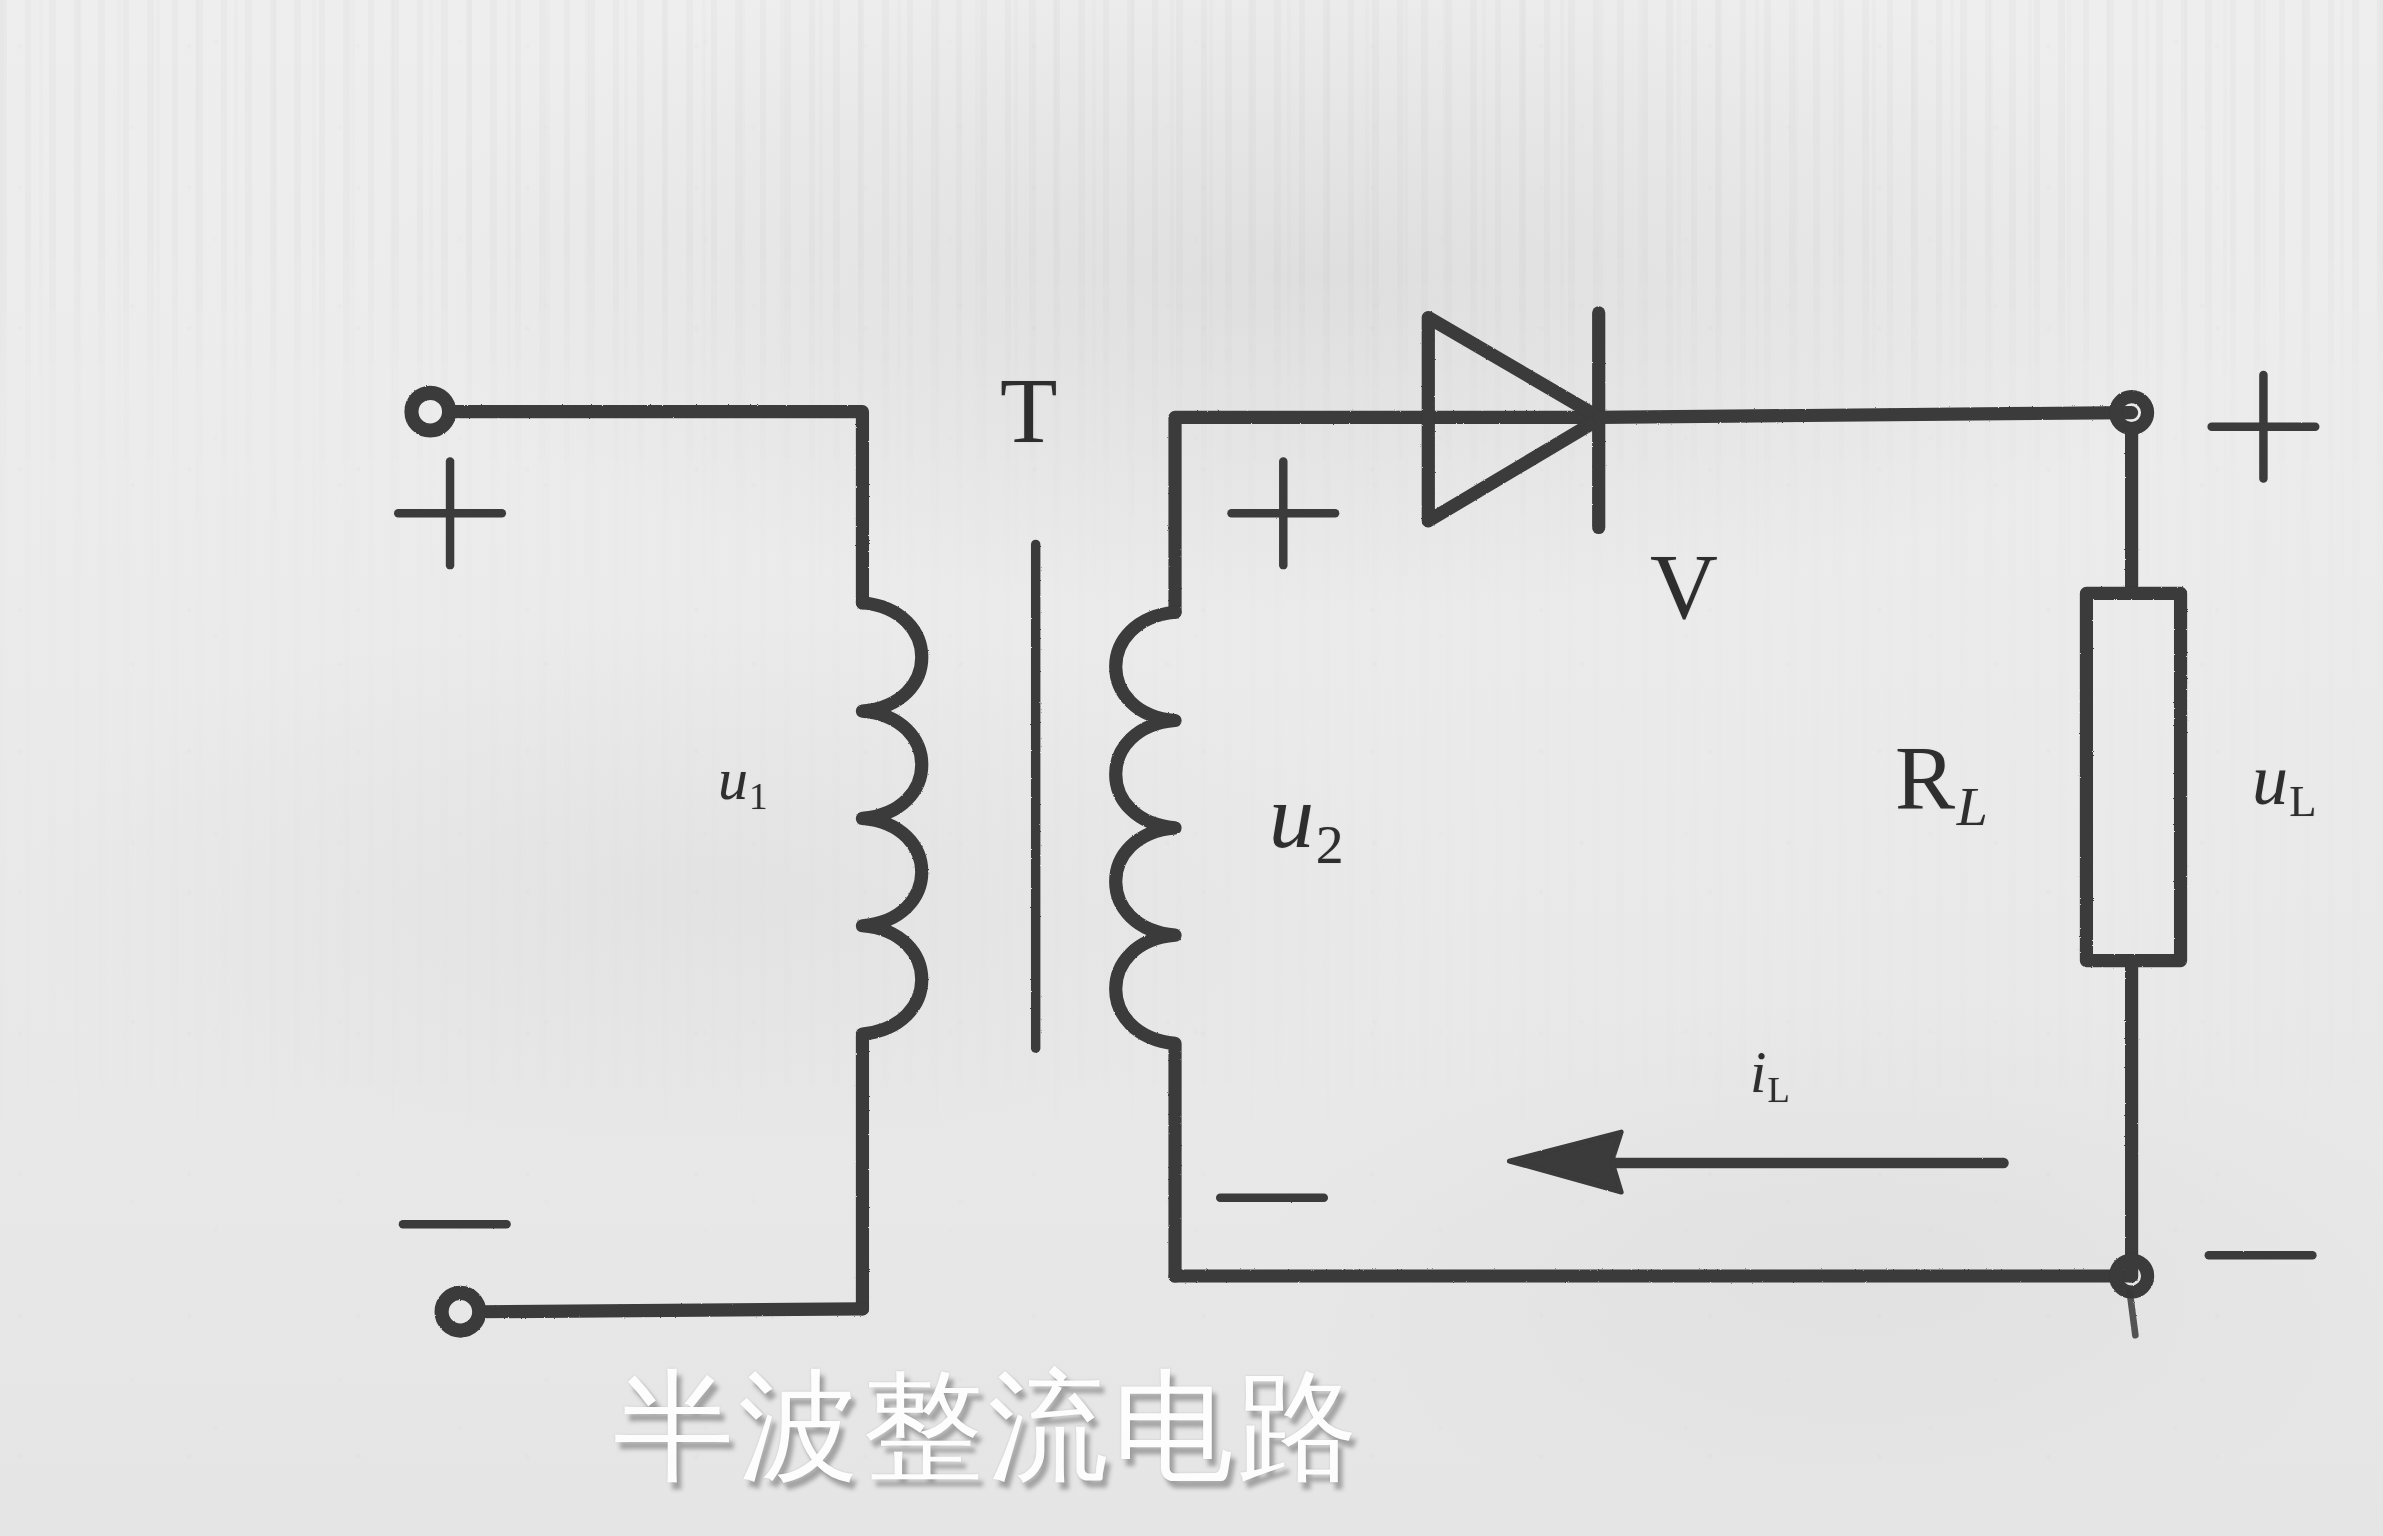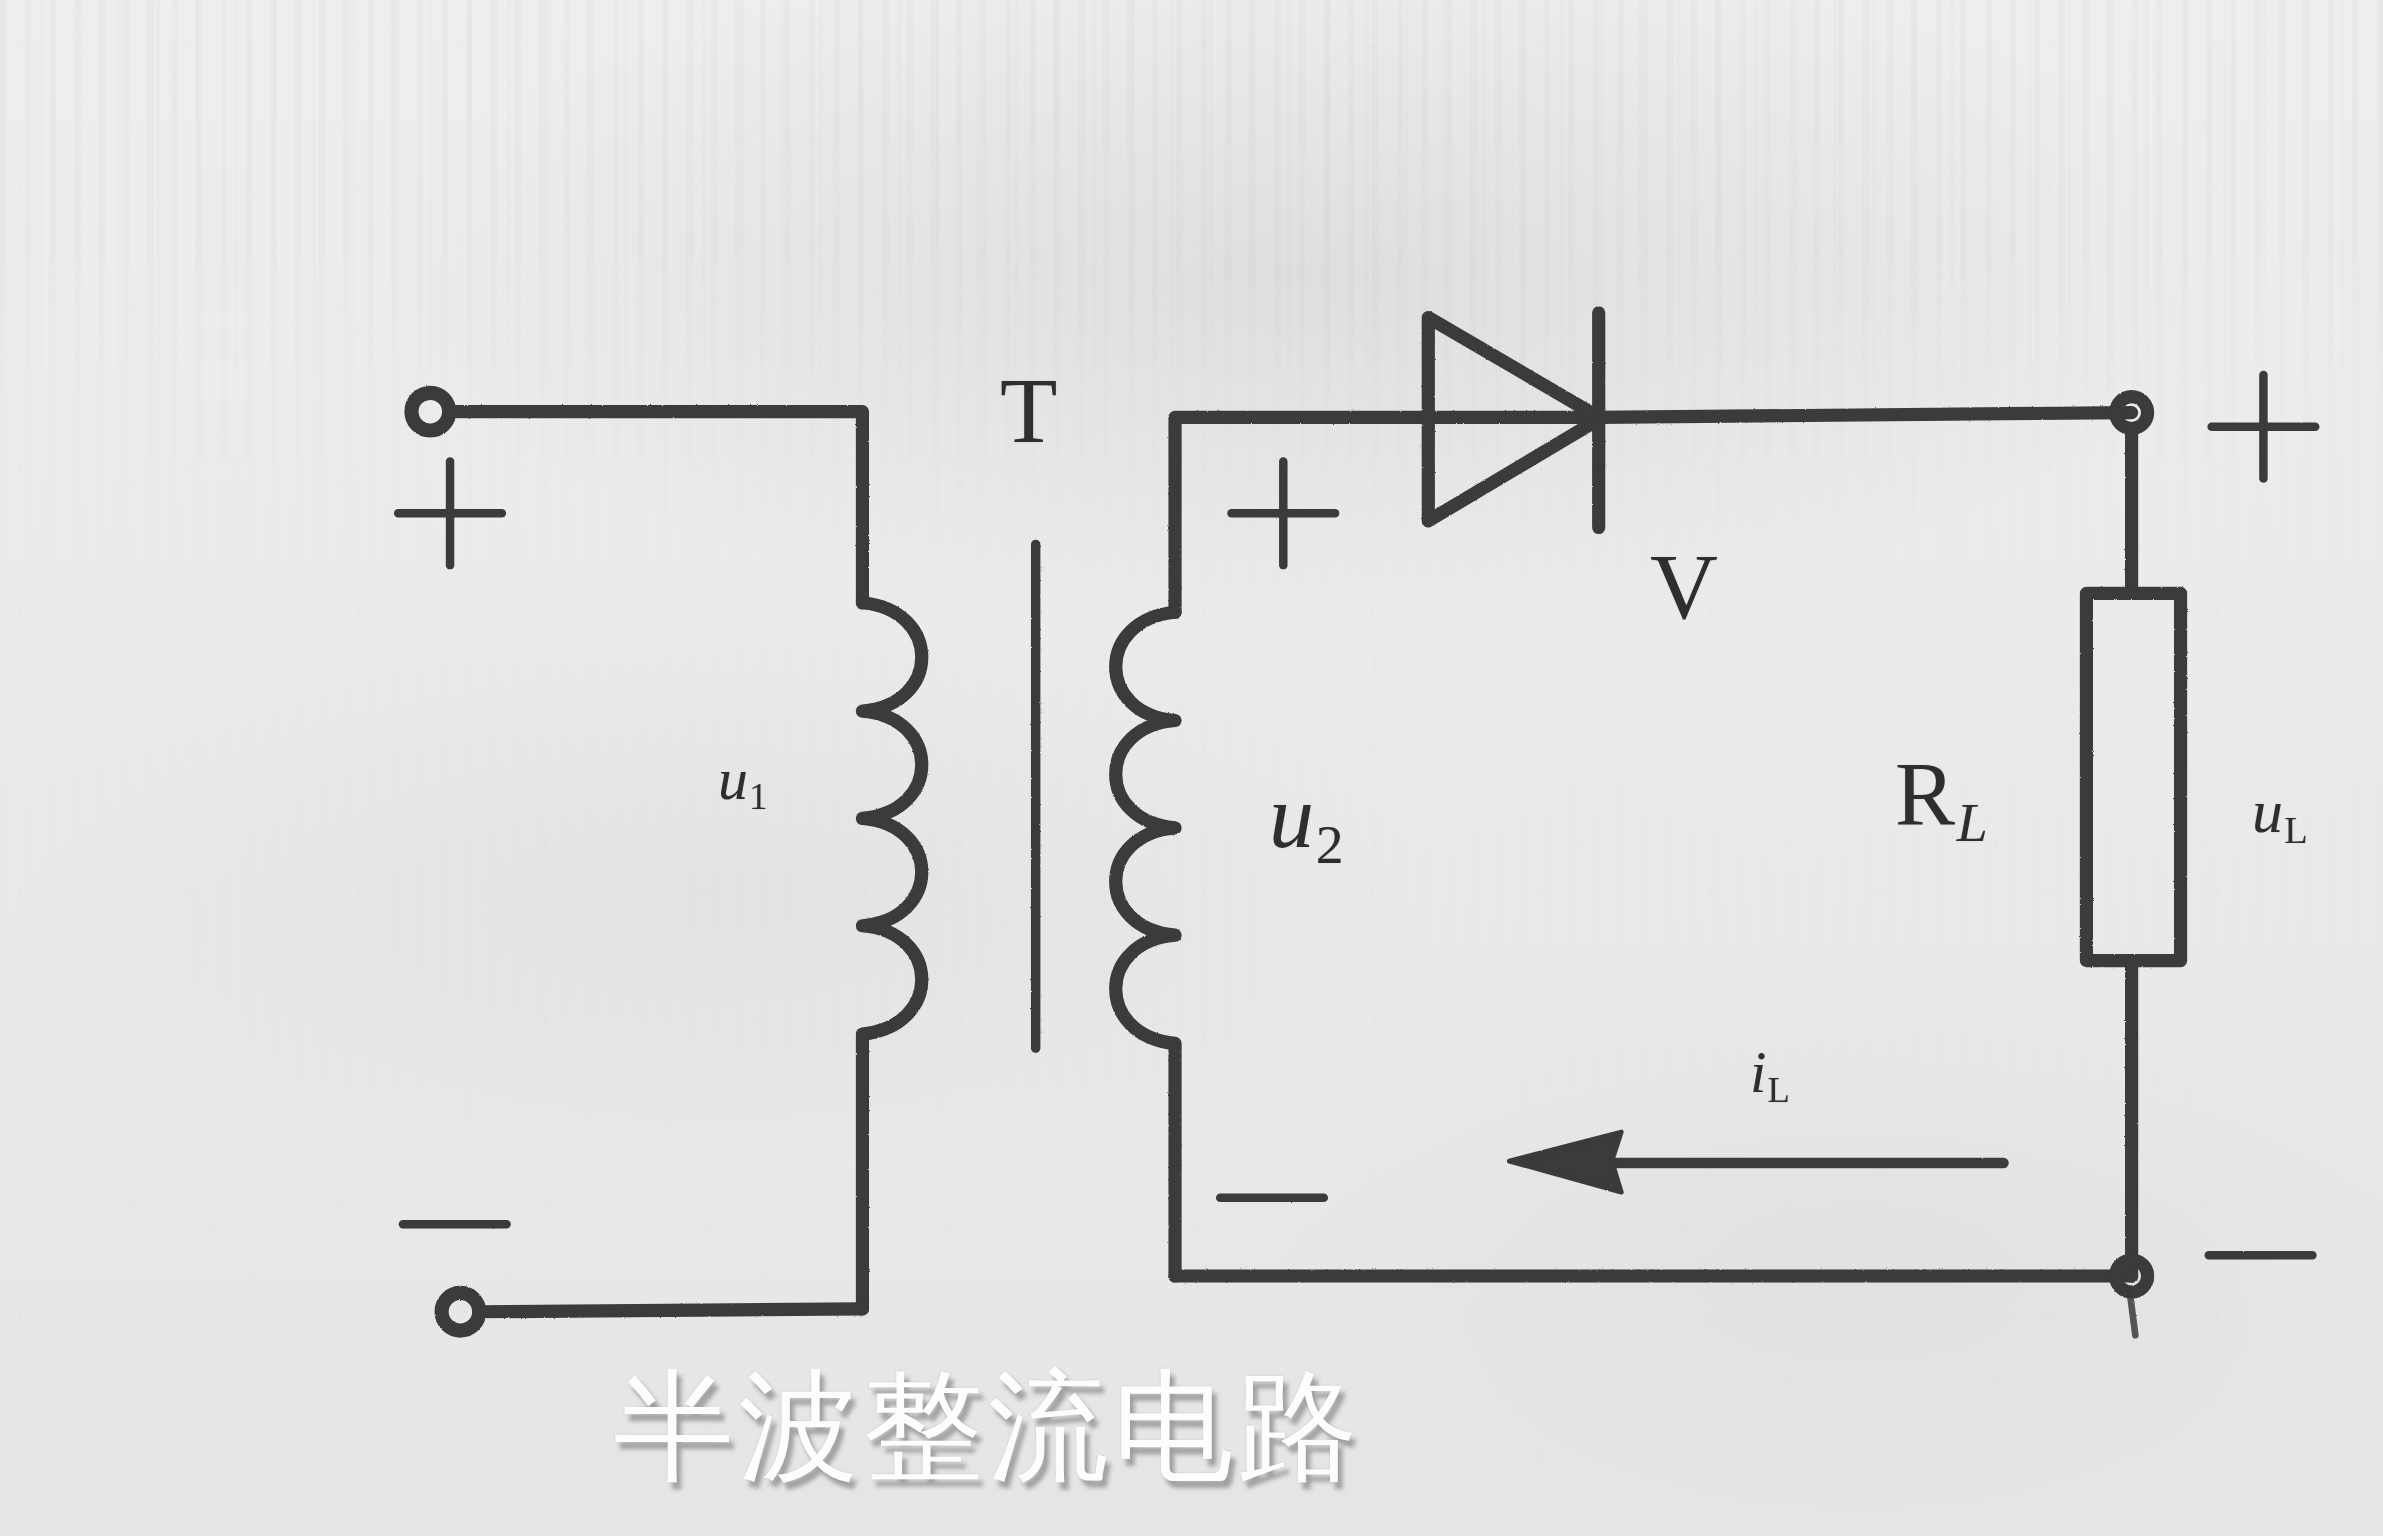--- a/index.html
+++ b/index.html
@@ -155,25 +155,25 @@
   </div>
 
   <div class="lbl serif" style="left:1000px;top:363px;font-size:94px;">T</div>
 
   <div class="lbl serif" style="left:1269px;top:772px;font-size:90px;">
     <span class="ital">u</span><span class="sub">2</span>
   </div>
 
   <div class="lbl serif" style="left:1650px;top:539px;font-size:94px;">V</div>
 
-  <div class="lbl serif" style="left:1895px;top:734px;font-size:90px;margin-top:16px;">
+  <div class="lbl serif" style="left:1895px;top:734px;font-size:90px;">
     <span>R</span><span class="sub-ital">L</span>
   </div>
 
-  <div class="lbl serif" style="left:2252px;top:744px;font-size:62px;margin-top:36px;">
+  <div class="lbl serif" style="left:2252px;top:744px;font-size:72px;">
     <span class="ital">u</span><span class="sub">L</span>
   </div>
 
   <div class="lbl serif" style="left:1750px;top:1043px;font-size:59px;">
     <span class="ital">i</span><span class="sub">L</span>
   </div>
 
   <div id="caption">半波整流电路</div>
 </div>
 

